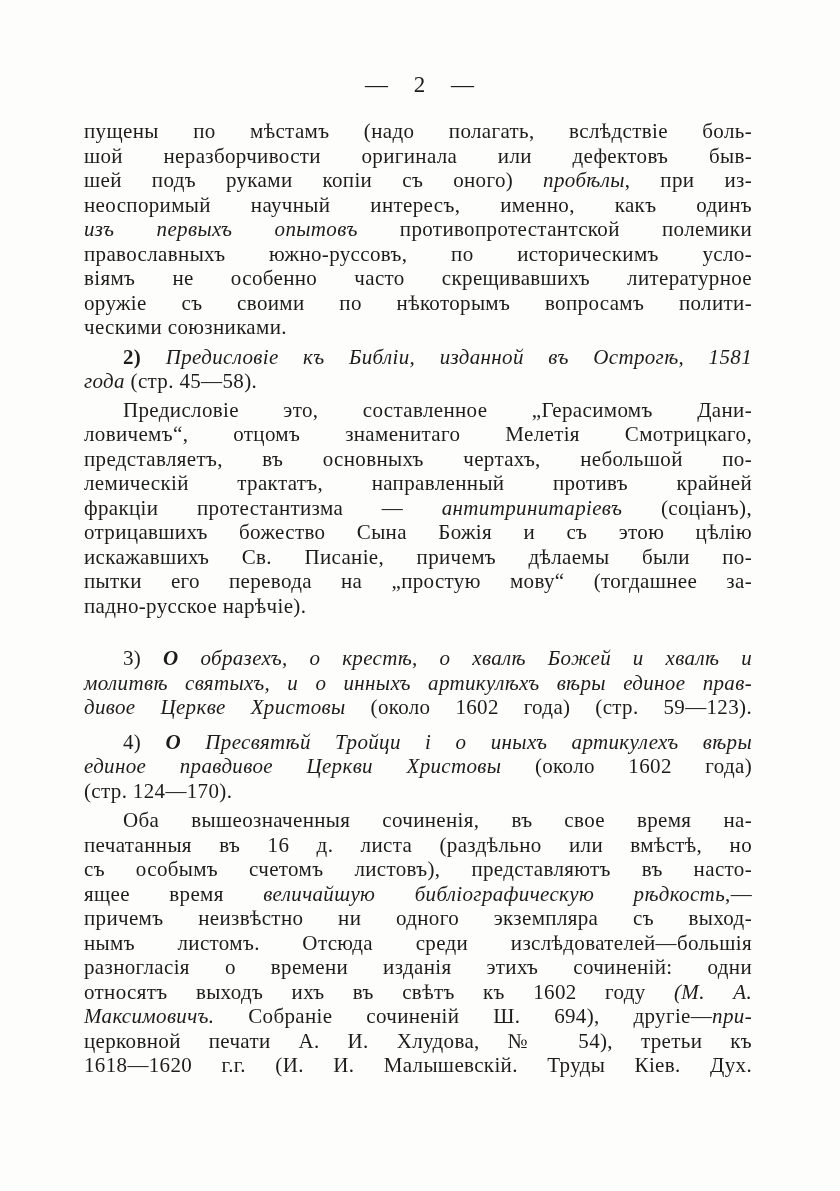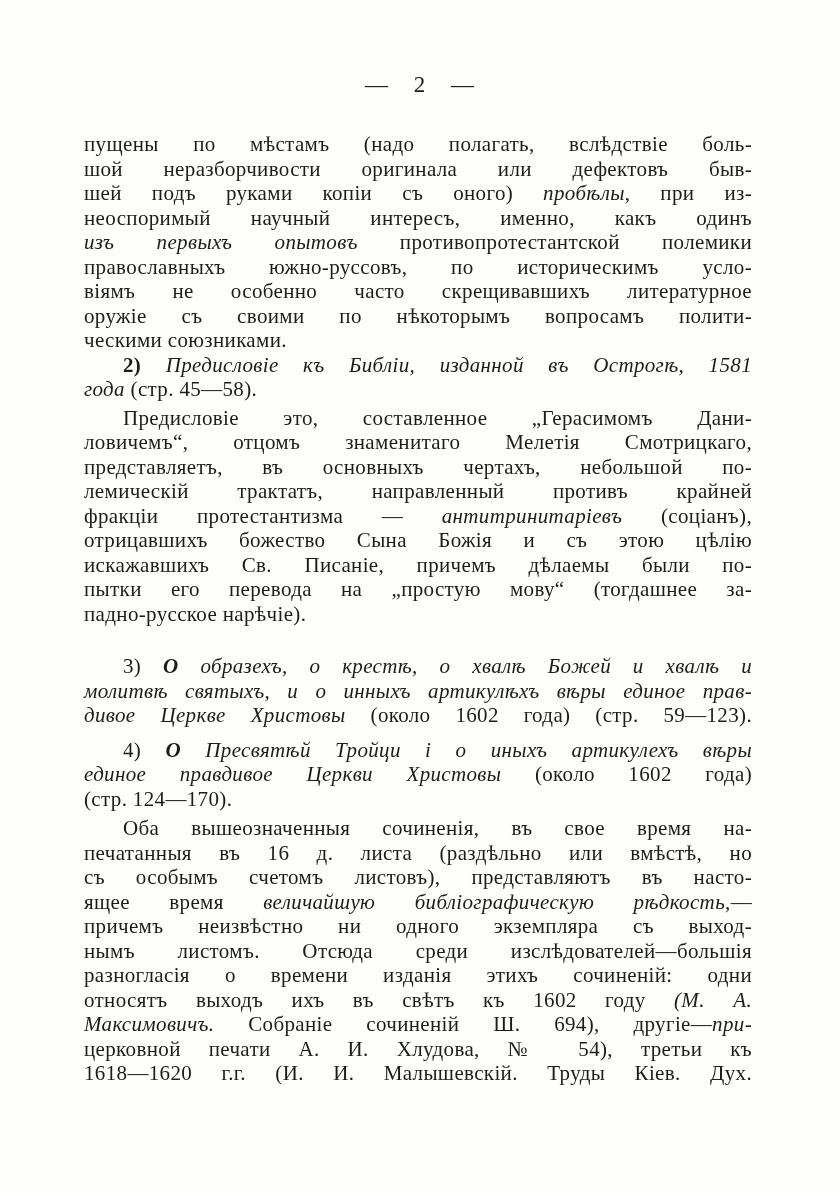--- a/index.html
+++ b/index.html
@@ -22,21 +22,21 @@
     left: 0;
     width: 100%;
     text-align: center;
     font-size: 23px;
     word-spacing: 18px;
     letter-spacing: 1px;
   }
   .text-block {
     position: absolute;
     left: 84px;
-    top: 132px;
+    top: 119px;
     width: 668px;
   }
   .para { margin: 0; padding: 0; }
   .line {
     font-size: 21px;
     line-height: 24.5px;
     height: 24.5px;
     letter-spacing: 0.35px;
     text-align: justify;
     text-align-last: justify;
@@ -62,21 +62,21 @@
         <div class="line"><span>пущены по мѣстамъ (надо полагать, вслѣдствіе боль-</span></div>
         <div class="line"><span>шой неразборчивости оригинала или дефектовъ быв-</span></div>
         <div class="line"><span>шей подъ руками копіи съ оного) </span><span class="it">пробѣлы</span><span>, при из-</span></div>
         <div class="line"><span>неоспоримый научный интересъ, именно, какъ одинъ</span></div>
         <div class="line"><span class="it">изъ первыхъ опытовъ</span><span> противопротестантской полемики</span></div>
         <div class="line"><span>православныхъ южно-руссовъ, по историческимъ усло-</span></div>
         <div class="line"><span>віямъ не особенно часто скрещивавшихъ литературное</span></div>
         <div class="line"><span>оружіе съ своими по нѣкоторымъ вопросамъ полити-</span></div>
         <div class="line no-just"><span>ческими союзниками.</span></div>
       </div>
-      <div class="para indent" style="">
+      <div class="para indent" style="margin-top: 5px;">
         <div class="line"><span class="bd">2) </span><span class="it">Предисловіе къ Библіи, изданной въ Острогѣ, 1581</span></div>
         <div class="line no-just"><span class="it">года</span><span> (стр. 45—58).</span></div>
       </div>
       <div class="para indent" style="margin-top: 4px;">
         <div class="line"><span>Предисловіе это, составленное „Герасимомъ Дани-</span></div>
         <div class="line"><span>ловичемъ“, отцомъ знаменитаго Мелетія Смотрицкаго,</span></div>
         <div class="line"><span>представляетъ, въ основныхъ чертахъ, небольшой по-</span></div>
         <div class="line"><span>лемическій трактатъ, направленный противъ крайней</span></div>
         <div class="line"><span>фракціи протестантизма — </span><span class="it">антитринитаріевъ</span><span> (соціанъ),</span></div>
         <div class="line"><span>отрицавшихъ божество Сына Божія и съ этою цѣлію</span></div>

